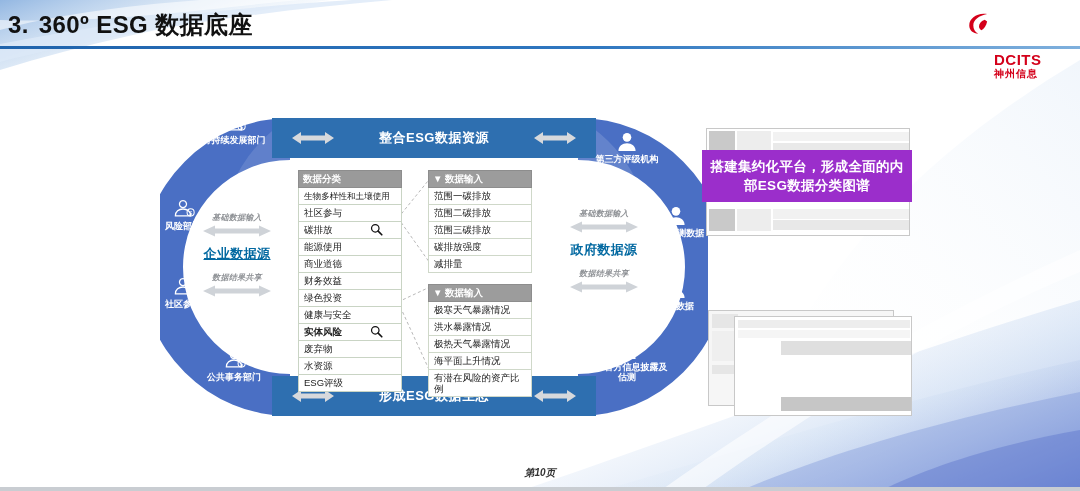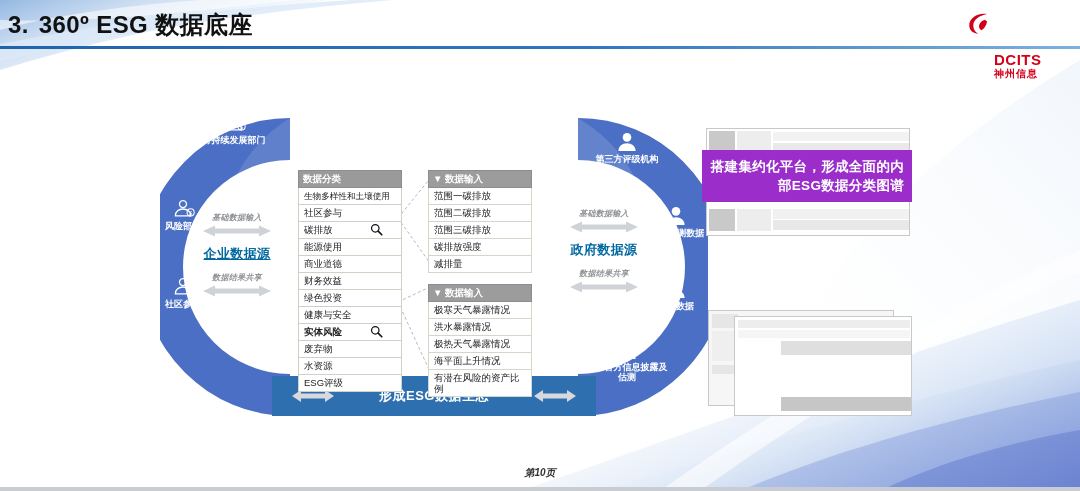--- a/index.html
+++ b/index.html
@@ -86,21 +86,21 @@
   .tbl .rw.two { white-space:normal; line-height:11px; }
   .mag { position:absolute; right:18px; top:1px; }
 
   .connector { position:absolute; left:238px; top:58px; width:34px; height:230px; z-index:3; }
 
   
   .callout { position:absolute; }
   .co-img { position:absolute; background:#fff; border:1px solid #c8c8c8; overflow:hidden; }
   .co-band {
     position:absolute; background:#9b2ecb; color:#fff;
-    display:flex; align-items:center; justify-content:center; text-align:right;
+    display:flex; align-items:center; justify-content:center; text-align:center;
     font-size:13.5px; font-weight:bold; line-height:19px; letter-spacing:.3px;
     padding:3px 8px;
   }
   .ghost-row { position:absolute; background:#e8e8e8; }
   .ghost-col { position:absolute; background:#f4f4f4; }
 
   
   .pagenum {
     position:absolute; left:0; top:466px; width:1080px; text-align:center;
     font-size:10px; color:#333; font-style:italic; font-weight:bold;
@@ -180,20 +180,29 @@
       <path d="M112,6 H436 A112,112 0 0 1 436,230 V304 H436 A0,0 0 0 0 436,304 H112 A112,112 0 0 1 112,6 Z" fill="none"></path>
 
       <path d="M130,6 A149,149 0 0 0 130,304 L130,262 A107,107 0 0 1 130,48 Z" fill="#4a6fc4"></path>
 
       <path d="M418,6 A149,149 0 0 1 418,304 L418,262 A107,107 0 0 0 418,48 Z" fill="#4a6fc4"></path>
 
       <path d="M130,6 A149,149 0 0 0 60,120 L102,126 A107,107 0 0 1 150,36 Z" fill="#ffffff" opacity=".12"></path>
       <path d="M418,6 A149,149 0 0 1 492,130 L448,134 A107,107 0 0 0 398,38 Z" fill="#ffffff" opacity=".14"></path>
     </svg>
 
+    <div class="banner top">
+      <svg class="arw l" viewBox="0 0 46 16">
+        <path d="M2,8 L11,2 L11,5.5 L35,5.5 L35,2 L44,8 L35,14 L35,10.5 L11,10.5 L11,14 Z" fill="#d7d9dc"></path>
+      </svg>
+      <span>整合ESG数据资源</span>
+      <svg class="arw r" viewBox="0 0 46 16">
+        <path d="M2,8 L11,2 L11,5.5 L35,5.5 L35,2 L44,8 L35,14 L35,10.5 L11,10.5 L11,14 Z" fill="#d7d9dc"></path>
+      </svg>
+    </div>
 
     <div class="banner bottom">
       <svg class="arw l" viewBox="0 0 46 16">
         <path d="M2,8 L11,2 L11,5.5 L35,5.5 L35,2 L44,8 L35,14 L35,10.5 L11,10.5 L11,14 Z" fill="#d7d9dc"></path>
       </svg>
       <span>形成ESG数据生态</span>
       <svg class="arw r" viewBox="0 0 46 16">
         <path d="M2,8 L11,2 L11,5.5 L35,5.5 L35,2 L44,8 L35,14 L35,10.5 L11,10.5 L11,14 Z" fill="#d7d9dc"></path>
       </svg>
     </div>
@@ -221,20 +230,29 @@
     <div class="node" style="left:-20px; top:164px;">
       <svg class="pic" width="26" height="22" viewBox="0 0 30 26">
         <path d="M15,3 a4.2,4.2 0 1 1 -0.01,0 Z" fill="none" stroke="#fff" stroke-width="1.5"></path>
         <path d="M6,21 c0,-5 4,-8 9,-8 c5,0 9,3 9,8 Z" fill="none" stroke="#fff" stroke-width="1.5"></path>
         <circle cx="24" cy="17" r="4.2" fill="none" stroke="#fff" stroke-width="1.2"></circle>
         <text x="24" y="20" font-size="6" fill="#fff" text-anchor="middle" font-family="Liberation Sans, sans-serif">S</text>
       </svg>
       <span class="lbl">社区参与</span>
     </div>
 
+    <div class="node" style="left:31px; top:237px;">
+      <svg class="pic" width="26" height="22" viewBox="0 0 30 26">
+        <path d="M15,3 a4.2,4.2 0 1 1 -0.01,0 Z" fill="none" stroke="#fff" stroke-width="1.5"></path>
+        <path d="M6,21 c0,-5 4,-8 9,-8 c5,0 9,3 9,8 Z" fill="none" stroke="#fff" stroke-width="1.5"></path>
+        <circle cx="24" cy="17" r="4.2" fill="none" stroke="#fff" stroke-width="1.2"></circle>
+        <text x="24" y="20" font-size="6" fill="#fff" text-anchor="middle" font-family="Liberation Sans, sans-serif">S</text>
+      </svg>
+      <span class="lbl">公共事务部门</span>
+    </div>
 
     <div class="node" style="left:424px; top:20px;">
       <svg class="pic" width="24" height="21" viewBox="0 0 28 24">
         <circle cx="14" cy="6" r="5" fill="#fff"></circle>
         <path d="M4,22 c0,-5.5 4.5,-9 10,-9 c5.5,0 10,3.5 10,9 Z" fill="#fff"></path>
       </svg>
       <span class="lbl">第三方评级机构</span>
     </div>
 
     <div class="node" style="left:473px; top:94px;">

